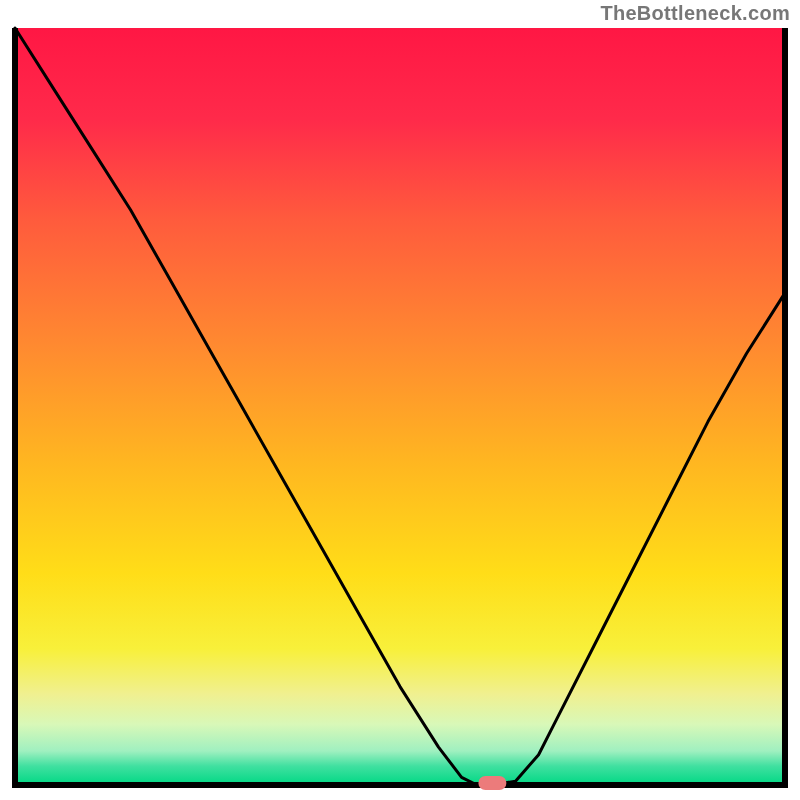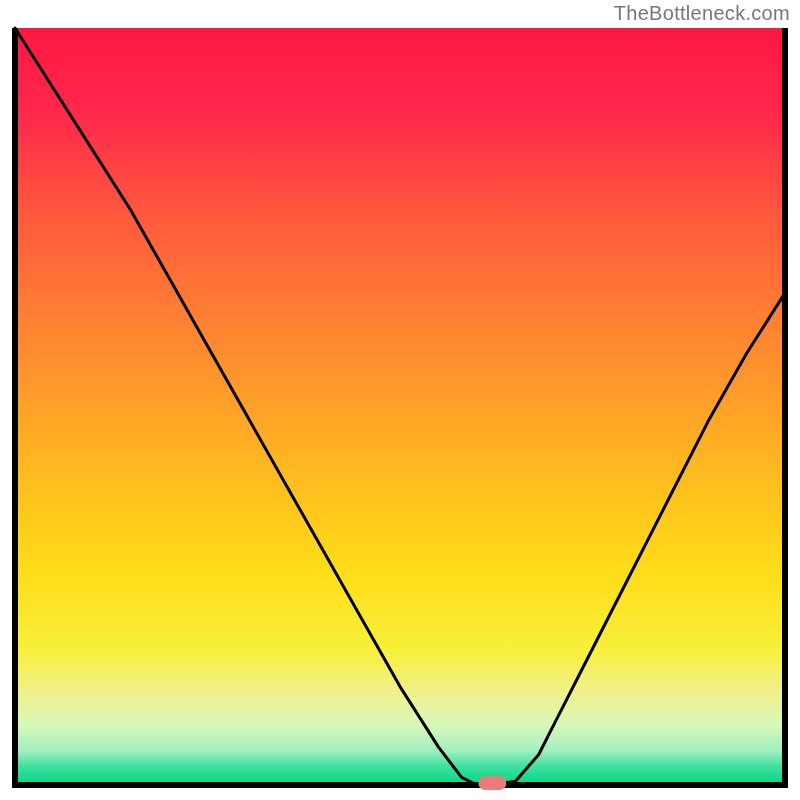--- a/index.html
+++ b/index.html
@@ -16,21 +16,21 @@
     height: 800px;
   }
   svg {
     display: block;
   }
   .watermark {
     position: absolute;
     top: 2px;
     right: 10px;
     font-size: 20px;
-    font-weight: normal;
+    font-weight: bold;
     color: #777777;
     letter-spacing: 0.3px;
   }
 </style>
 </head>
 <body>
 
 <div class="chart-container">
   <svg width="800" height="800" viewBox="0 0 800 800">
     <defs>

